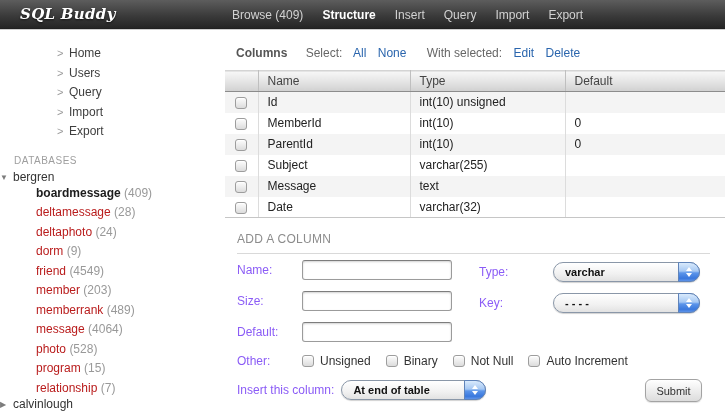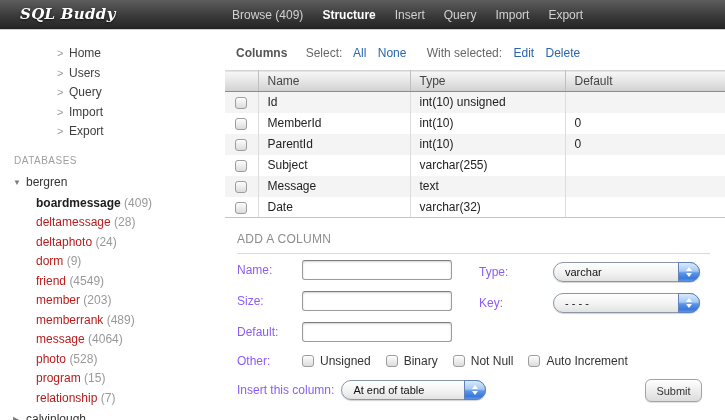--- a/index.html
+++ b/index.html
@@ -16,21 +16,21 @@
   .topnav { position:absolute; left:232px; top:0; height:29px; display:flex; align-items:center; gap:19px; }
   .topnav .navitem { color:#d2d2d2; cursor:pointer; white-space:nowrap; }
   .topnav .navitem.active { color:#fff; font-weight:bold; }
 
   
   .sidebar { position:absolute; top:30px; left:0; width:225px; bottom:0; background:#fff; }
   .side-links { list-style:none; margin-top:14px;padding-left:44px; }
   .side-links li { line-height:19.5px; padding-left:13px; cursor:pointer; color:#3e3e3e; }
   .arrow-gt { color:#9a9a9a; font-size:11px; display:inline-block; width:12px; }
   .side-section { margin:13px 0 5px 14px; font-size:10px; color:#9e9e9e; letter-spacing:.5px; }
-  .db-row { line-height:22px; padding-left:13px; cursor:pointer; color:#333; }
+  .db-row { line-height:13px; padding-left:0; cursor:pointer; color:#333; }
   .tri { display:inline-block; width:13px; font-size:8px; color:#7c7c7c; vertical-align:1px; }
   .tbl-list { list-style:none; }
   .tbl-list li { line-height:19.5px; padding-left:36px; cursor:pointer; white-space:nowrap; }
   .tbl-list .tname { color:#b91c1c; }
   .tbl-list li.selected .tname { font-weight:bold; color:#1c1c1c; }
   .tcount { color:#999; }
 
   
   .main { position:absolute; top:30px; left:225px; right:0; bottom:0; }
   .toolbar { position:absolute; top:16px; left:11px; white-space:nowrap; }
@@ -62,21 +62,21 @@
 
   .frow { position:absolute; display:flex; align-items:center; }
   .flabel { color:#8b5cf6; }
   .ti { width:150px; height:20px; border:1px solid #9b9b9b; border-top-color:#7d7d7d;
     border-radius:3px; box-shadow:inset 0 1px 2px rgba(0,0,0,.18); font-size:12px;
     padding:0 4px; background:#fff; }
 
   .aqua { position:relative; height:20px; border:1px solid #8a97a8; border-radius:10px;
     background:linear-gradient(#ffffff, #f1f1f1 60%, #e2e2e2);
     box-shadow:0 1px 1px rgba(0,0,0,.18); display:flex; align-items:center;
-    padding-left:11px; font-size:11px; font-weight:normal; color:#111; cursor:pointer; }
+    padding-left:11px; font-size:11px; font-weight:bold; color:#111; cursor:pointer; }
   .aqua .cap { position:absolute; right:-1px; top:-1px; bottom:-1px; width:22px;
     border-radius:0 10px 10px 0; border:1px solid #5f83b9;
     background:linear-gradient(#d9eafc, #a6c8f3 45%, #5c95ea 55%, #3a78dd 85%, #5e93e8);
     display:flex; flex-direction:column; align-items:center; justify-content:center; gap:2px; }
   .cap .t-up { width:0; height:0; border-left:3px solid transparent; border-right:3px solid transparent;
     border-bottom:4px solid #fff; }
   .cap .t-dn { width:0; height:0; border-left:3px solid transparent; border-right:3px solid transparent;
     border-top:4px solid #fff; }
 
   .chkgrp { display:flex; align-items:center; }

